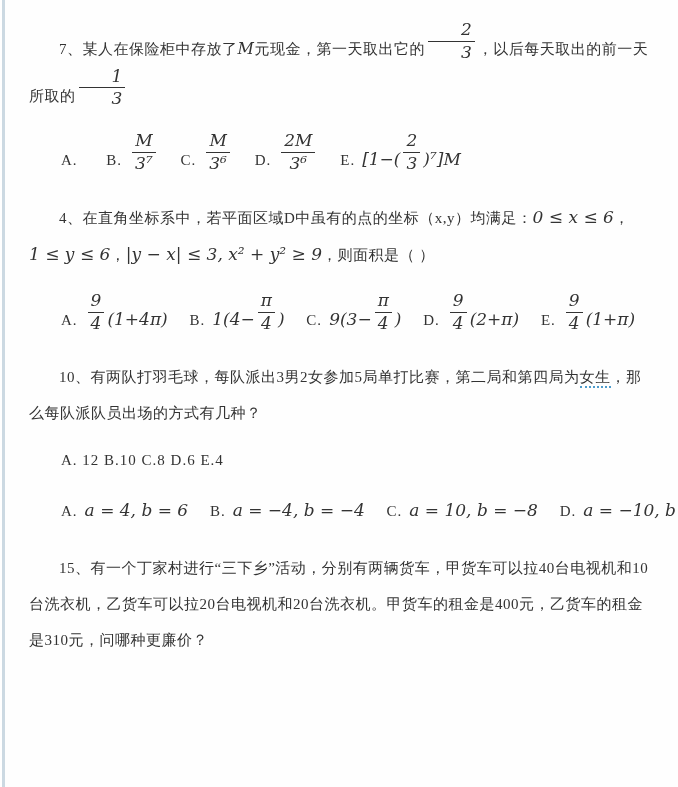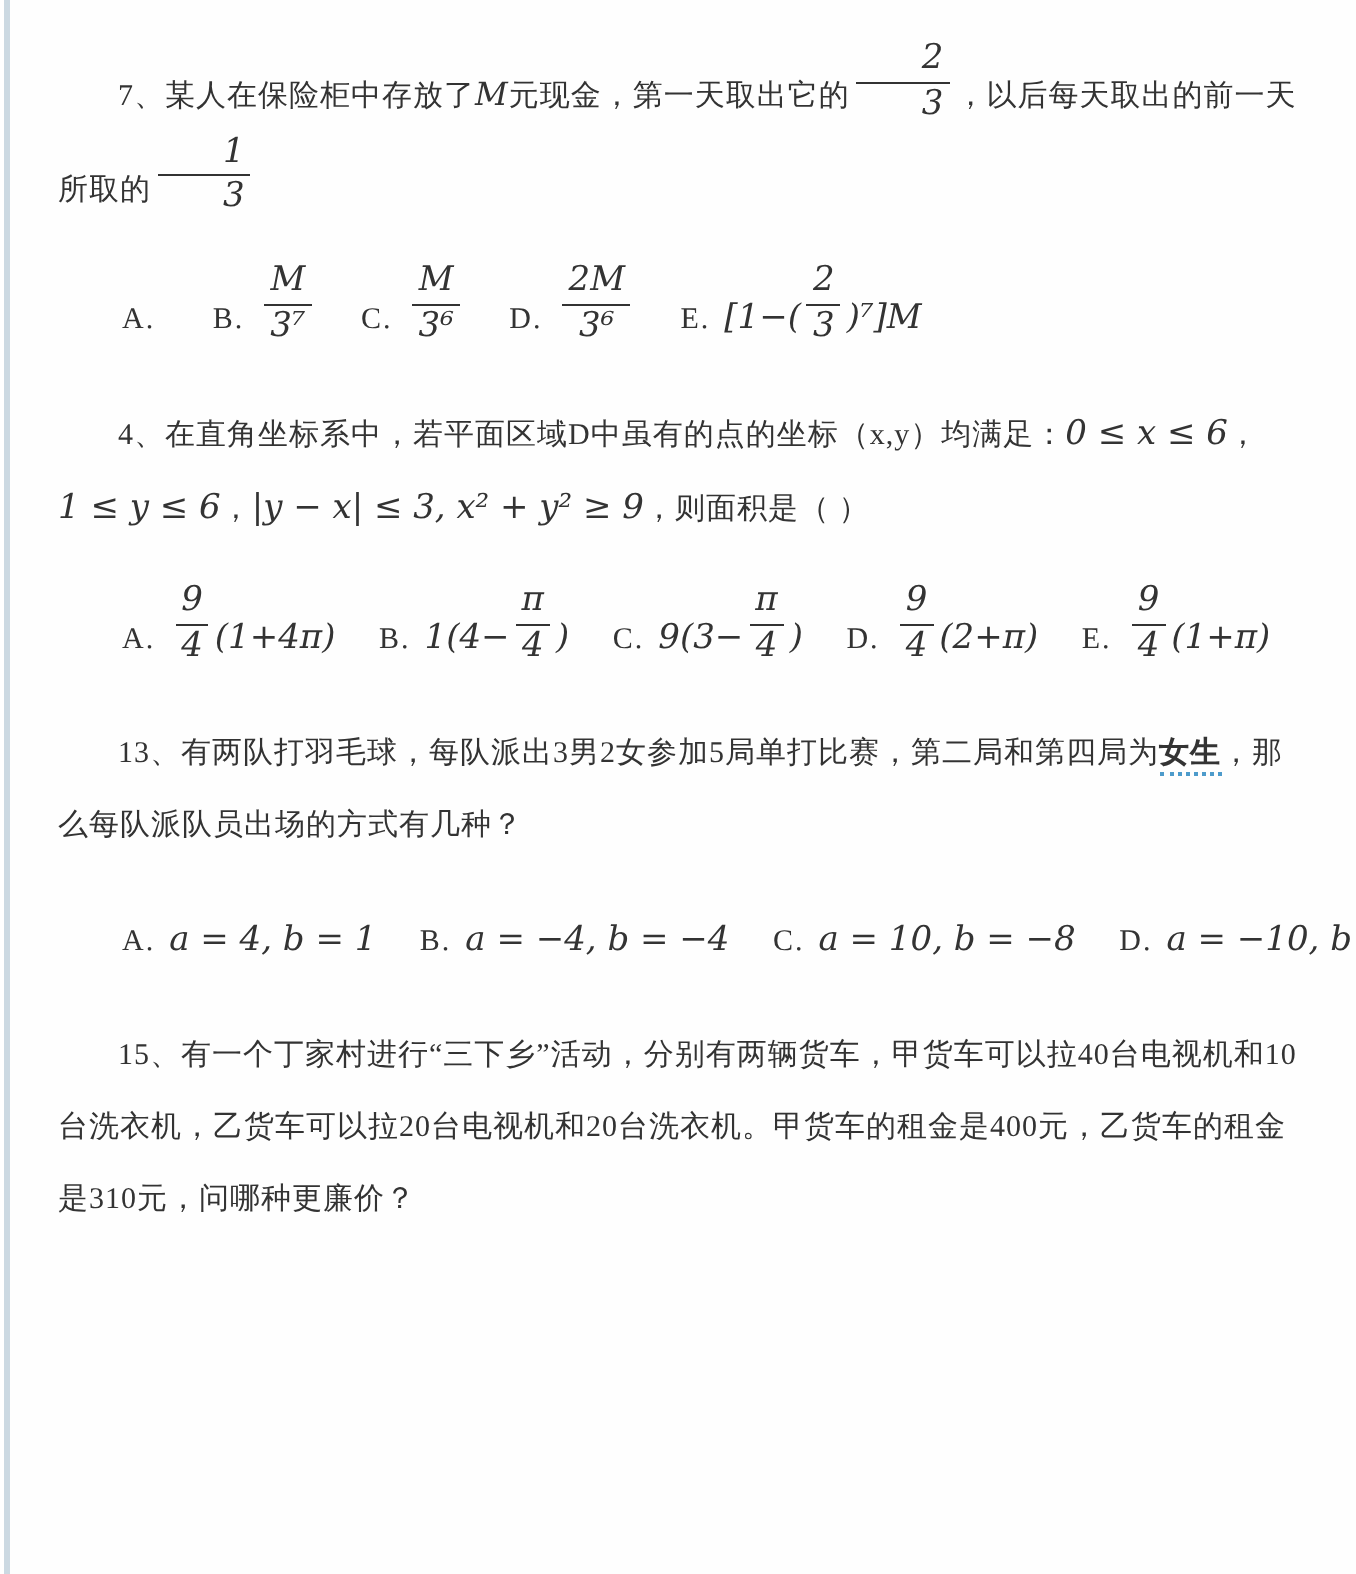--- a/index.html
+++ b/index.html
@@ -53,21 +53,20 @@
     line-height: 22px;
     white-space: nowrap;
   }
   .opts-math { line-height: 26px; }
   .opt { display: inline-block; margin-right: 18px; }
   .olabel { margin-right: 7px; letter-spacing: 1px; }
   .plain-opts { letter-spacing: 1px; }
   .underline-dotted {
     border-bottom: 2px dotted #4d9bcb;
     padding-bottom: 1px;
-    font-weight: bold;
   }
   b.num { font-weight: bold; }
 </style>
 </head>
 <body>
 
 <div class="page">
 
   <section class="question">
     <p class="qtext"><span>7、某人在保险柜中存放了</span><span class="mvar">M</span><span>元现金，第一天取出它的</span><span class="frac math"><span class="fn">2</span><span class="fd">3</span></span><span>，以后每天取出的前一天所取的</span><span class="frac math"><span class="fn">1</span><span class="fd">3</span></span></p>
@@ -86,26 +85,27 @@
       <span class="opt"><span class="olabel">A.</span><span class="math"><span class="frac"><span class="fn">9</span><span class="fd">4</span></span><span>(1+4π)</span></span></span>
       <span class="opt"><span class="olabel">B.</span><span class="math"><span>1(4−</span><span class="frac"><span class="fn">π</span><span class="fd">4</span></span><span>)</span></span></span>
       <span class="opt"><span class="olabel">C.</span><span class="math"><span>9(3−</span><span class="frac"><span class="fn">π</span><span class="fd">4</span></span><span>)</span></span></span>
       <span class="opt"><span class="olabel">D.</span><span class="math"><span class="frac"><span class="fn">9</span><span class="fd">4</span></span><span>(2+π)</span></span></span>
       <span class="opt"><span class="olabel">E.</span><span class="math"><span class="frac"><span class="fn">9</span><span class="fd">4</span></span><span>(1+π)</span></span></span>
     </div>
   </section>
 
 
   <section class="question">
-    <p class="qtext"><span>13、有两队打羽毛球，每队派出3男2女参加5局单打比赛，第二局和第四局为</span><span class="underline-dotted">女生</span><span>，那么每队派队员出场的方式有几种？</span></p>
+    <p class="qtext"><span>10、有两队打羽毛球，每队派出3男2女参加5局单打比赛，第二局和第四局为</span><span class="underline-dotted">女生</span><span>，那么每队派队员出场的方式有几种？</span></p>
+    <div class="opts plain-opts">A. 12 B.10 C.8 D.6 E.4</div>
   </section>
 
   <section class="question">
     <div class="opts opts-math">
-      <span class="opt"><span class="olabel">A.</span><span class="math">a = 4, b = 1</span></span>
+      <span class="opt"><span class="olabel">A.</span><span class="math">a = 4, b = 6</span></span>
       <span class="opt"><span class="olabel">B.</span><span class="math">a = −4, b = −4</span></span>
       <span class="opt"><span class="olabel">C.</span><span class="math">a = 10, b = −8</span></span>
       <span class="opt"><span class="olabel">D.</span><span class="math">a = −10, b = 8</span></span>
       
     </div>
   </section>
 
   <section class="question">
     <p class="qtext">15、有一个丁家村进行“三下乡”活动，分别有两辆货车，甲货车可以拉40台电视机和10台洗衣机，乙货车可以拉20台电视机和20台洗衣机。甲货车的租金是400元，乙货车的租金是310元，问哪种更廉价？</p>
 

